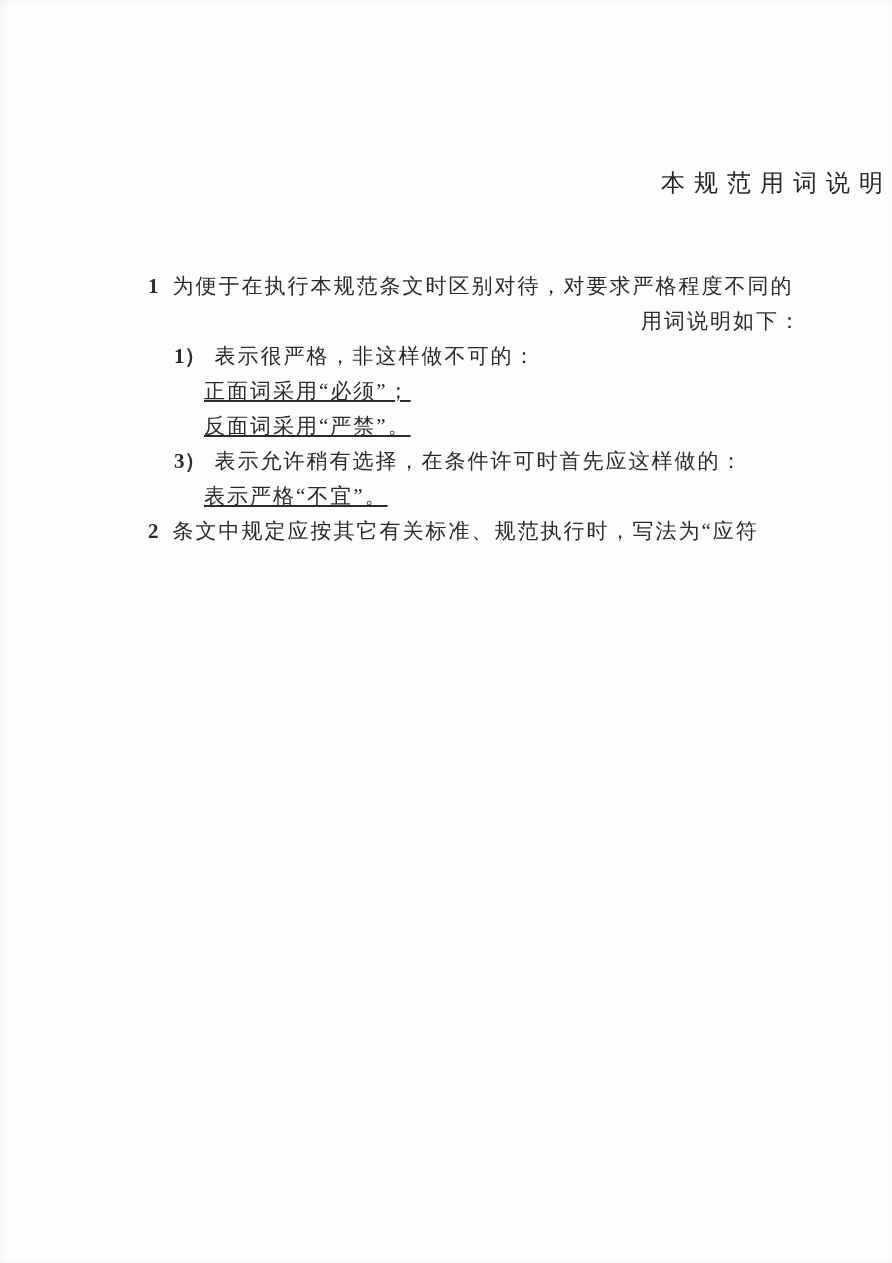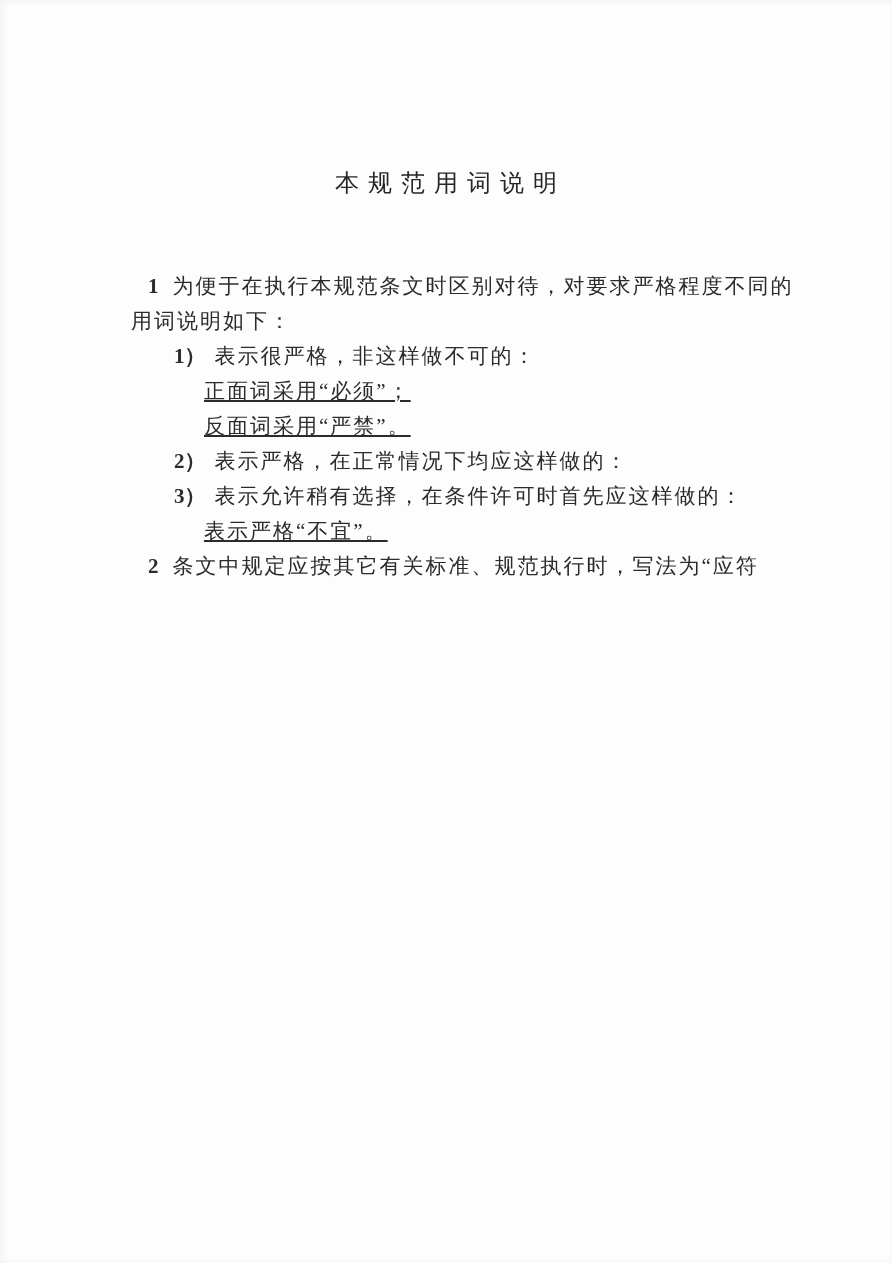--- a/index.html
+++ b/index.html
@@ -18,21 +18,21 @@
     font-family: "Liberation Serif", "DejaVu Serif", serif;
     color: #2b2b2b;
     box-shadow: inset 3px 0 8px rgba(0,0,0,0.035), inset 0 2px 6px rgba(0,0,0,0.02);
     overflow: hidden;
   }
   .doc-title {
     margin: 0 -90px 0 -131px;      
     font-size: 24px;
     font-weight: 400;
     line-height: 26px;
-    text-align: center;
+    text-align: right;
     letter-spacing: 9px;
     text-indent: 9px;              
     color: #262626;
   }
   .content {
     margin-top: 73px;
     font-size: 21px;
     letter-spacing: 2px;
   }
   .content p {
@@ -42,21 +42,21 @@
   }
   
   .para .num {
     display: inline-block;
     margin-left: 17px;
     margin-right: 14px;
     font-weight: 700;
     letter-spacing: 0;
   }
   
-  .cont { padding-left: 0; }
+  .cont { padding-left: 0; text-align: right; }
   
   .item-head { padding-left: 43px; }
   .item-head .marker {
     display: inline-block;
     margin-right: 9px;
     font-weight: 700;
     letter-spacing: 0;
   }
   .item-sub { padding-left: 73px; text-decoration: underline; }
 </style>
@@ -69,21 +69,20 @@
 
   <div class="content">
 
     <p class="para"><span class="num">1</span><span>为便于在执行本规范条文时区别对待，对要求严格程度不同的</span></p>
     <p class="cont">用词说明如下：</p>
 
     <p class="item-head"><span class="marker">1）</span><span>表示很严格，非这样做不可的：</span></p>
     <p class="item-sub">正面词采用“必须”；</p>
     <p class="item-sub">反面词采用“严禁”。</p>
 
-    <p class="item-head"><span class="marker">2）</span><span>表示严格，在正常情况下均应这样做的：</span></p>
 
     <p class="item-head"><span class="marker">3）</span><span>表示允许稍有选择，在条件许可时首先应这样做的：</span></p>
     <p class="item-sub">表示严格“不宜”。</p>
 
     <p class="para"><span class="num">2</span><span>条文中规定应按其它有关标准、规范执行时，写法为“应符</span></p>
 
   </div>
 </div>
 
 </body></html>

